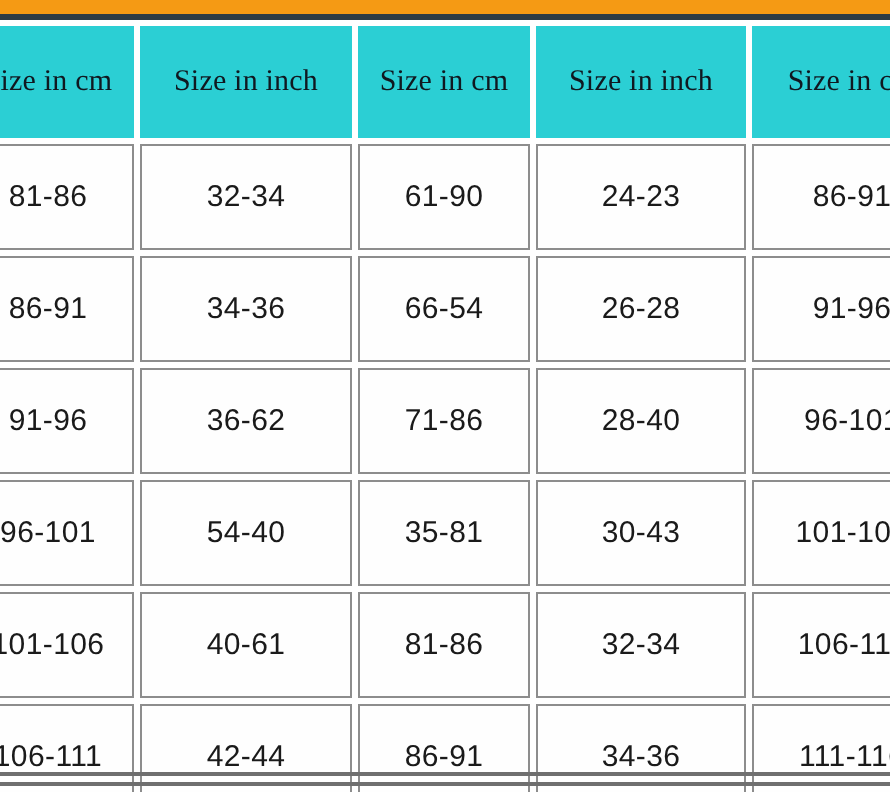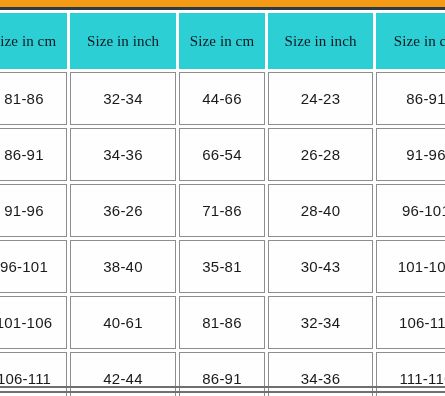--- a/index.html
+++ b/index.html
@@ -136,41 +136,41 @@
           <th>Size in inch</th>
           <th>Size in cm</th>
           <th>Size in inch</th>
           <th>Size in cm</th>
         </tr>
       </thead>
       <tbody>
         <tr>
           <td>81-86</td>
           <td>32-34</td>
-          <td>44-66</td>
+          <td>61-90</td>
           <td>24-23</td>
           <td>86-91</td>
         </tr>
         <tr>
           <td>86-91</td>
           <td>34-36</td>
           <td>66-54</td>
           <td>26-28</td>
           <td>91-96</td>
         </tr>
         <tr>
           <td>91-96</td>
-          <td>36-26</td>
+          <td>36-62</td>
           <td>71-86</td>
           <td>28-40</td>
           <td>96-101</td>
         </tr>
         <tr>
           <td>96-101</td>
-          <td>38-40</td>
+          <td>54-40</td>
           <td>35-81</td>
           <td>30-43</td>
           <td>101-106</td>
         </tr>
         <tr>
           <td>101-106</td>
           <td>40-61</td>
           <td>81-86</td>
           <td>32-34</td>
           <td>106-111</td>

